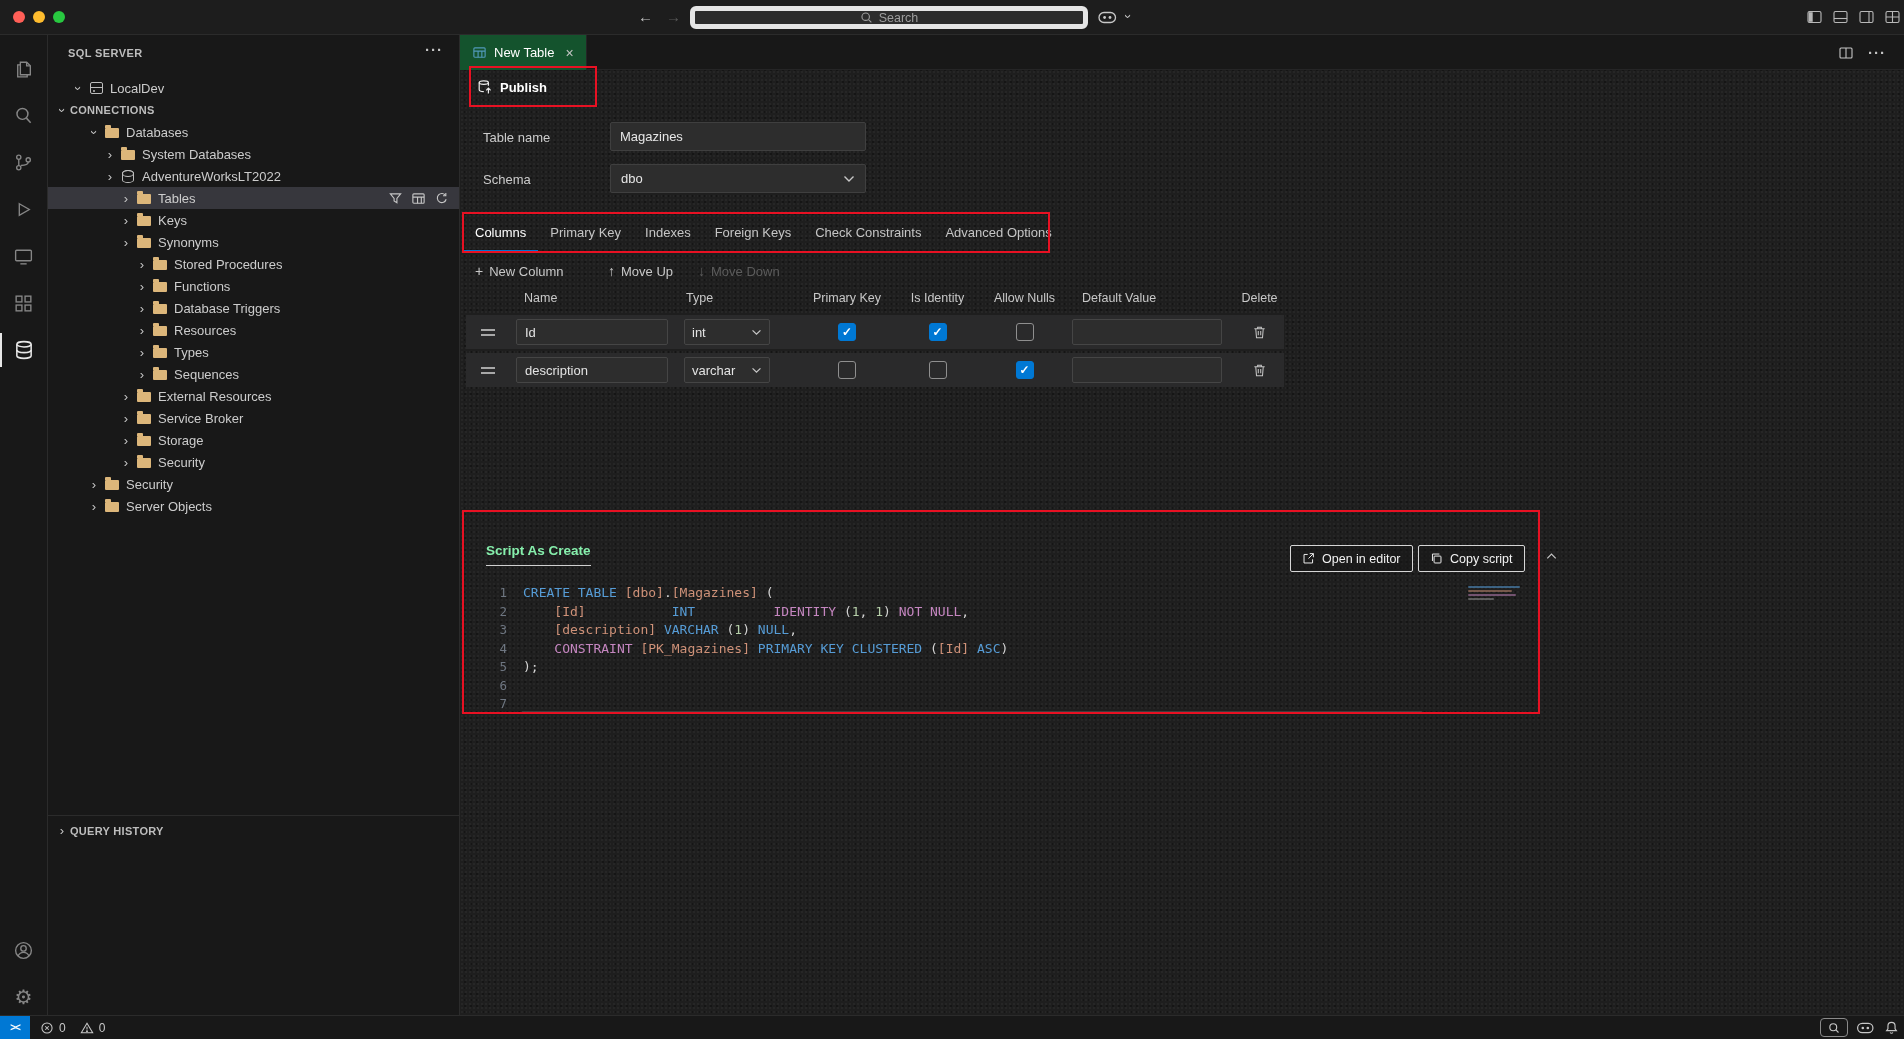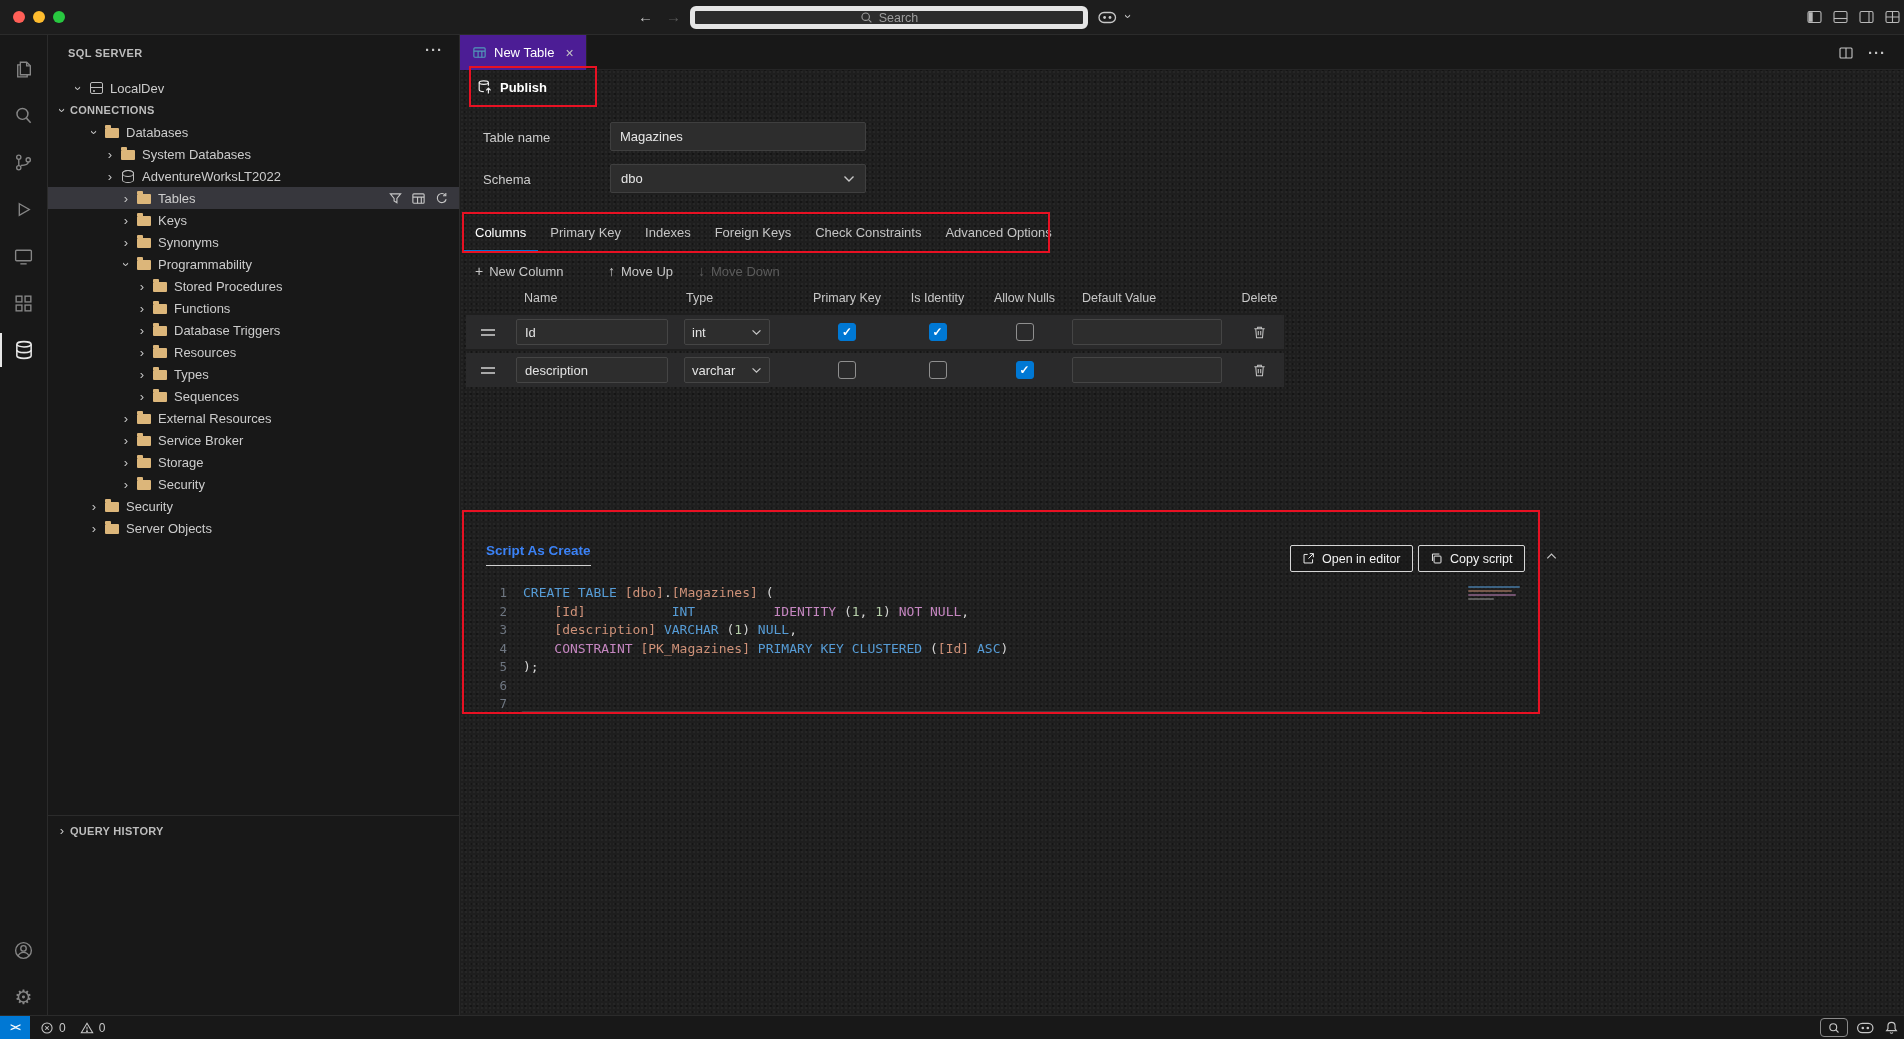--- a/index.html
+++ b/index.html
@@ -38,21 +38,21 @@
 .icon-db::before{content:"";position:absolute;left:-1px;right:-1px;top:-1px;height:5px;border:1px solid #bdbdbd;border-radius:50%}
 .icon-server{width:13px;height:12px;border:1px solid #bdbdbd;border-radius:2px;position:relative}
 .icon-server::before{content:"";position:absolute;left:-1px;right:-1px;top:4px;border-top:1px solid #bdbdbd}
 .icon-server::after{content:"";position:absolute;left:2px;top:7px;width:2px;height:2px;background:#bdbdbd;border-radius:50%}
 .row-actions{margin-left:auto;display:flex;gap:8px;margin-right:10px;color:#c5c5c5}
 .qh{position:absolute;left:0;top:780px;right:0;height:30px;border-top:1px solid #2b2b2b;display:flex;align-items:center;padding-left:6px}
 
 .editor{position:absolute;left:460px;top:35px;width:1444px;height:980px;background:#1e1e1e;z-index:8}
 .noise{position:absolute;left:0;top:35px;right:0;bottom:0;background-image:radial-gradient(rgba(255,255,255,.035) 1px,transparent 1.3px),radial-gradient(rgba(0,0,0,.3) 1px,transparent 1.3px);background-size:4px 4px,6px 6px;background-position:0 0,2px 3px}
 .tabbar{position:absolute;left:0;top:0;right:0;height:35px;background:#181818;border-bottom:1px solid #252526}
-.etab{position:absolute;left:0;top:0;height:35px;display:flex;align-items:center;gap:7px;padding:0 12px;background:#4c1d95;border-right:1px solid #252526;color:#fff}
+.etab{position:absolute;left:0;top:0;height:35px;display:flex;align-items:center;gap:7px;padding:0 12px;background:#14532d;border-right:1px solid #252526;color:#fff}
 .etab-close{color:#c5c5c5;font-size:14px;margin-left:4px}
 .ed-actions{position:absolute;top:0;height:35px;display:flex;align-items:center;gap:14px;color:#c5c5c5}
 .more-glyph{font-size:15px;font-weight:bold;letter-spacing:1px}
 .publish-btn{position:absolute;left:17px;top:39px;height:26px;display:flex;align-items:center;gap:7px;color:#fff;font-weight:bold;font-size:13px}
 .form-label{position:absolute;left:23px;color:#cccccc;font-size:13px}
 .form-input{position:absolute;left:150px;width:256px;height:29px;background:#2d2d2d;border:1px solid #3f3f3f;border-radius:2px;color:#e6e6e6;font-size:13px;padding:0 9px;font-family:inherit}
 .form-select{position:absolute;left:150px;width:256px;height:29px;background:#2d2d2d;border:1px solid #3f3f3f;border-radius:2px;color:#e6e6e6;display:flex;align-items:center;justify-content:space-between;padding:0 10px}
 .dtabs{position:absolute;left:3px;top:180px;height:37px;display:flex}
 .dtab{display:flex;align-items:center;padding:0 12px;color:#c5c5c5;font-size:13px;border-bottom:2px solid transparent}
 .dtab.active{color:#fff;border-bottom-color:#0078d4}
@@ -69,21 +69,21 @@
 .tinput{height:26px;background:#2d2d2d;border:1px solid #454545;border-radius:2px;color:#e3e3e3;font-size:13px;padding:0 8px;font-family:inherit}
 .name-input{width:152px;margin-left:6px}
 .default-input{width:150px;margin-left:4px}
 .tselect{width:86px;margin-left:4px;height:26px;background:#2d2d2d;border:1px solid #454545;border-radius:2px;display:flex;align-items:center;justify-content:space-between;padding:0 7px;color:#e3e3e3}
 .checkbox{width:18px;height:18px;border:1px solid #8f8f8f;border-radius:3px;display:flex;align-items:center;justify-content:center}
 .checkbox.checked{background:#0078d4;border-color:#0078d4}
 .checkbox .check{display:none;color:#fff;font-size:12px;font-weight:bold}
 .checkbox.checked .check{display:block}
 .drag-handle{width:14px;height:7px;border-top:2px solid #a8a8a8;border-bottom:2px solid #a8a8a8}
 
-.script-tab{position:absolute;left:26px;top:508px;color:#3b82f6;font-weight:bold;font-size:13.5px;padding-bottom:7px;border-bottom:1px solid #cfcfcf}
+.script-tab{position:absolute;left:26px;top:508px;color:#86efac;font-weight:bold;font-size:13.5px;padding-bottom:7px;border-bottom:1px solid #cfcfcf}
 .script-btn{position:absolute;top:510px;height:27px;display:flex;align-items:center;gap:7px;padding:0 11px;border:1px solid #d6d6d6;border-radius:2px;color:#f2f2f2;font-size:12.5px;background:rgba(24,24,24,.55)}
 .chevron-up{position:absolute;left:1084px;top:514px;color:#c5c5c5}
 .code-area{position:absolute;left:25px;top:549px;font-family:"DejaVu Sans Mono",monospace;font-size:13px;line-height:18.5px}
 .code-line{display:flex;height:18.5px}
 .ln{width:22px;text-align:right;color:#6e7681;margin-right:16px;font-size:12.5px}
 .code-text span{white-space:pre}
 .tok-kw{color:#569cd6}.tok-id{color:#ce9178}.tok-mag{color:#c586c0}.tok-num{color:#b5cea8}.tok-pl{color:#d4d4d4}
 .code-underline{position:absolute;left:62px;top:676px;width:900px;height:1px;background:#3d3d3d}
 .minimap{position:absolute;left:1008px;top:551px;display:flex;flex-direction:column;gap:2px}
 .minimap span{display:block;height:2px;border-radius:1px}
@@ -293,27 +293,20 @@
       </div>
 
       <div class="trow lv4">
         <span class="tw">›</span>
         <span class="ticon">
             <span class="icon-folder"></span>
           </span>
         <span class="tlabel">Synonyms</span>
       </div>
 
-      <div class="trow lv4">
-        <span class="tw down">›</span>
-        <span class="ticon">
-            <span class="icon-folder"></span>
-          </span>
-        <span class="tlabel">Programmability</span>
-      </div>
 
       <div class="trow lv5">
         <span class="tw">›</span>
         <span class="ticon">
             <span class="icon-folder"></span>
           </span>
         <span class="tlabel">Stored Procedures</span>
       </div>
 
       <div class="trow lv5">

